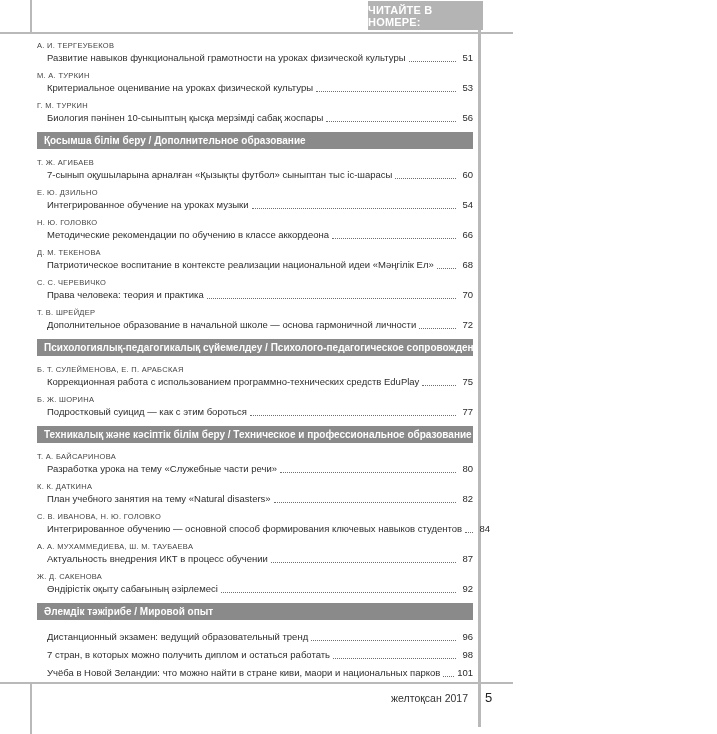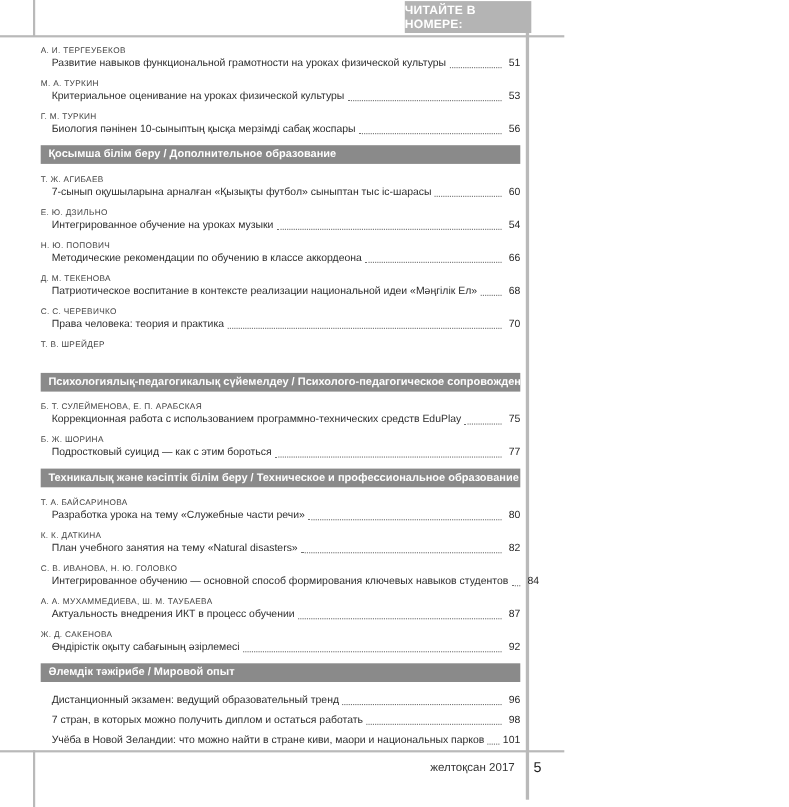--- a/index.html
+++ b/index.html
@@ -105,21 +105,21 @@
   <div class="entry">
     <div class="authors">Е. Ю. ДЗИЛЬНО</div>
     <div class="title-row">
         <span class="title">Интегрированное обучение на уроках музыки</span>
         <span class="leader"></span>
         <span class="pagenum">54</span>
       </div>
   </div>
 
   <div class="entry">
-    <div class="authors">Н. Ю. ПОПОВИЧ</div>
+    <div class="authors">Н. Ю. ГОЛОВКО</div>
     <div class="title-row">
         <span class="title">Методические рекомендации по обучению в классе аккордеона</span>
         <span class="leader"></span>
         <span class="pagenum">66</span>
       </div>
   </div>
 
   <div class="entry">
     <div class="authors">Д. М. ТЕКЕНОВА</div>
     <div class="title-row">
@@ -133,20 +133,25 @@
     <div class="authors">С. С. ЧЕРЕВИЧКО</div>
     <div class="title-row">
         <span class="title">Права человека: теория и практика</span>
         <span class="leader"></span>
         <span class="pagenum">70</span>
       </div>
   </div>
 
   <div class="entry">
     <div class="authors">Т. В. ШРЕЙДЕР</div>
+    <div class="title-row">
+        <span class="title">Дополнительное образование в начальной школе — основа гармоничной личности</span>
+        <span class="leader"></span>
+        <span class="pagenum">72</span>
+      </div>
   </div>
 
   <div class="section-bar">Психологиялық-педагогикалық сүйемелдеу / Психолого-педагогическое сопровождение</div>
 
   <div class="entry">
     <div class="authors">Б. Т. СУЛЕЙМЕНОВА, Е. П. АРАБСКАЯ</div>
     <div class="title-row">
         <span class="title">Коррекционная работа с использованием программно-технических средств EduPlay</span>
         <span class="leader"></span>
         <span class="pagenum">75</span>

